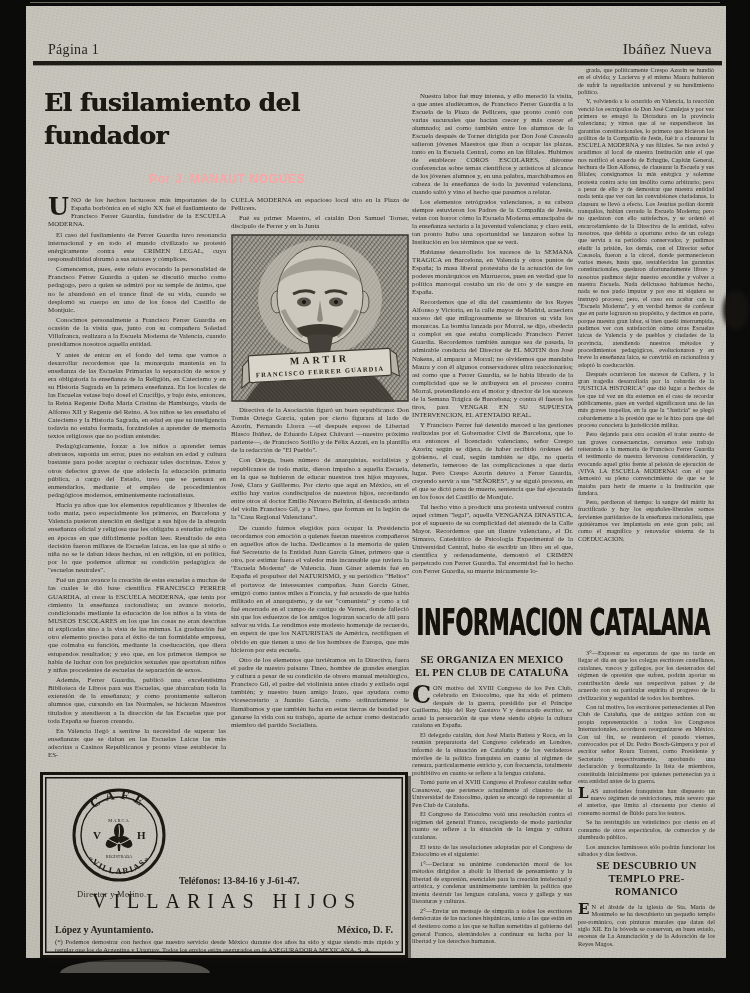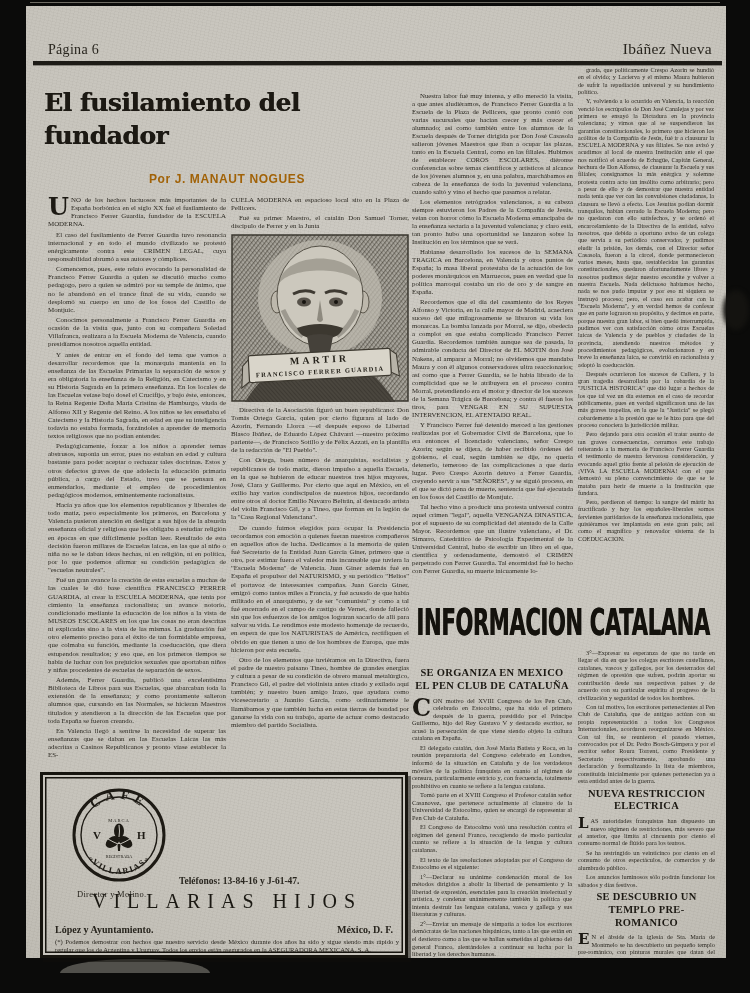--- a/index.html
+++ b/index.html
@@ -15,21 +15,21 @@
   .smudge{position:absolute;width:26px;height:40px;background:#141310;border-radius:50%;filter:blur(2px)}
 
   .mast-left{position:absolute;left:48px;top:42px;font-size:14px;letter-spacing:.3px}
   .mast-right{position:absolute;right:38px;top:40px;font-size:15.5px;letter-spacing:.3px}
   .rule{position:absolute;left:33px;top:61px;width:689px;height:4px;background:#1d1b16;box-shadow:0 1px 0 rgba(40,38,30,.4)}
 
   .headline{position:absolute;left:44px;top:86px;width:366px;text-align:left;
     font-family:"DejaVu Serif",serif;font-weight:bold;font-size:25px;line-height:1.32;letter-spacing:-.5px;color:#1c1913;
     text-shadow:.4px 0 0 #1c1913}
   .byline{position:absolute;left:44px;top:172px;width:366px;text-align:center;
-    font-family:"Liberation Sans",sans-serif;font-weight:bold;font-size:12px;letter-spacing:.6px;color:#a16207}
+    font-family:"Liberation Sans",sans-serif;font-weight:bold;font-size:12px;letter-spacing:.6px;color:#fca5a5}
 
   .col{position:absolute;overflow:hidden;text-align:justify;line-height:1.18;color:#2b2821}
   .col p{text-indent:8px;margin-bottom:2px}
   .col1{left:48px;top:196px;width:178px;height:570px;font-size:6.9px}
   .col2{left:231px;top:196px;width:178px;height:570px;font-size:6.9px}
   .col3{left:412px;top:92px;width:161px;height:503px;font-size:6.8px}
   .col4{left:578px;top:66px;width:136px;height:529px;font-size:6.2px}
   .c2top p:first-child{text-indent:0}
   .portrait{display:block;margin:3px 0 4px}
 
@@ -40,21 +40,21 @@
   .dc2 > p:first-child::first-letter{float:left;font-family:"DejaVu Serif",serif;font-weight:bold;
     font-size:15px;line-height:13px;padding:0 2px 0 0;color:#1c1913}
 
   .cat-title{position:absolute;left:408px;top:601px;width:310px;text-align:center;white-space:nowrap;
     font-family:"DejaVu Sans",sans-serif;font-weight:bold;font-size:21px;letter-spacing:-.3px;color:#14120d;
     transform:scaleY(1.8);transform-origin:top center;text-shadow:.5px 0 0 #14120d}
   .catL{left:412px;top:654px;width:160px;height:304px;font-size:6.4px}
   .catR{left:578px;top:649px;width:137px;height:309px;font-size:6.3px}
   .cat-h{font-family:"Liberation Serif",serif;font-weight:bold;text-align:center;text-indent:0 !important;
     font-size:10.5px;line-height:1.22;margin:3px 2px 4px;letter-spacing:.3px;color:#1c1913}
-  .cat-h.first{margin-top:13px}
+  .cat-h.first{margin-top:0}
 
   .ad{position:absolute;left:40px;top:772px;width:368px;height:186px;border:3px solid #16140e;
     box-shadow:inset 0 0 0 2px #c7c4bc, inset 0 0 0 3.5px #16140e, 3px 4px 0 rgba(15,14,10,.5)}
   .ad-logo{position:absolute;left:28px;top:12px}
   .ad-mill{position:absolute;left:34px;top:114px;font-size:8.5px;letter-spacing:.3px}
   .ad-head{position:absolute;left:132px;top:5px;width:228px;text-align:center;
     font-family:"DejaVu Serif",serif;font-weight:bold;font-size:26px;letter-spacing:-.5px;color:#15130d;text-shadow:.4px 0 0 #15130d}
   .ad-body{position:absolute;left:136px;top:44px;width:220px;font-weight:bold;font-size:8.7px;line-height:1.28;text-align:justify}
   .ad-phone{position:absolute;left:136px;top:101px;width:220px;font-weight:bold;font-size:9.5px}
   .ad-company{position:absolute;left:8px;top:115px;width:352px;text-align:center;font-size:20px;letter-spacing:7px;color:#1a1812}
@@ -64,21 +64,21 @@
 </style>
 </head>
 <body>
 
 <div class="scan">
   <div class="topline"></div>
   <div class="page"></div>
   <div class="smudge" style="left:723px;top:290px"></div>
   <div class="curl"></div>
 
-  <div class="mast-left">Página 6</div>
+  <div class="mast-left">Página 1</div>
   <div class="mast-right">Ibáñez Nueva</div>
   <div class="rule"></div>
 
   <div class="headline">
     <div>El fusilamiento del fundador</div>
   </div>
   <div class="byline">Por J. MANAUT NOGUES</div>
 
   <div class="col col1 dc">
       <p>UNO de los hechos luctuosos más importantes de la España borbónica en el siglo XX fué el fusilamiento de Francisco Ferrer Guardia, fundador de la ESCUELA MODERNA.</p>
@@ -174,21 +174,20 @@
         <p>1°—Declarar su unánime condenación moral de los métodos dirigidos a abolir la libertad de pensamiento y la libertad de expresión, esenciales para la creación intelectual y artística, y condenar unánimemente también la política que intenta destruir las lenguas catalana, vasca y gallega y sus literaturas y culturas.</p>
         <p>2°—Enviar un mensaje de simpatía a todos los escritores demócratas de las naciones hispánicas, tanto a las que están en el destierro como a las que se hallan sometidas al gobierno del general Franco, alentándoles a continuar su lucha por la libertad y los derechos humanos.</p>
       </div>
   </div>
 
   <div class="col catR">
     <div>
         <p>3°—Expresar su esperanza de que no tarde en llegar el día en que los colegas escritores castellanos, catalanes, vascos y gallegos, por los desterrados del régimen de opresión que sufren, podrán aportar su contribución desde sus respectivos países y de acuerdo con su particular espíritu al progreso de la civilización y seguridad de todos los hombres.</p>
         <p>Con tal motivo, los escritores pertenecientes al Pen Club de Cataluña, que de antiguo actúan con su propia representación a todos los Congresos Internacionales, acordaron reorganizarse en México. Con tal fin, se reunieron el pasado viernes, convocados por el Dr. Pedro Bosch-Gimpera y por el escritor señor Roura Torrent, como Presidente y Secretario respectivamente, aprobando una declaración y formalizando la lista de miembros, constituída inicialmente por quienes pertenecían ya a esta entidad antes de la guerra.</p>
       </div>
-    <div class="cat-h">NUEVA RESTRICCION ELECTRICA</div>
     <div class="dc2">
         <p>LAS autoridades franquistas han dispuesto un nuevo régimen de restricciones, más severo que el anterior, que limita al cincuenta por ciento el consumo normal de flúido para los teatros.</p>
         <p>Se ha restringido un veinticinco por ciento en el consumo de otros espectáculos, de comercios y de alumbrado público.</p>
         <p>Los anuncios luminosos sólo podrán funcionar los sábados y días festivos.</p>
       </div>
     <div class="cat-h">SE DESCUBRIO UN TEMPLO PRE-ROMANICO</div>
     <div class="dc2">
         <p>EN el ábside de la iglesia de Sta. María de Montmelo se ha descubierto un pequeño templo pre-románico, con pinturas murales que datan del siglo XII. En la bóveda se conservan, en buen estado, escenas de La Anunciación y de la Adoración de los Reyes Magos.</p>
       </div>
   </div>

